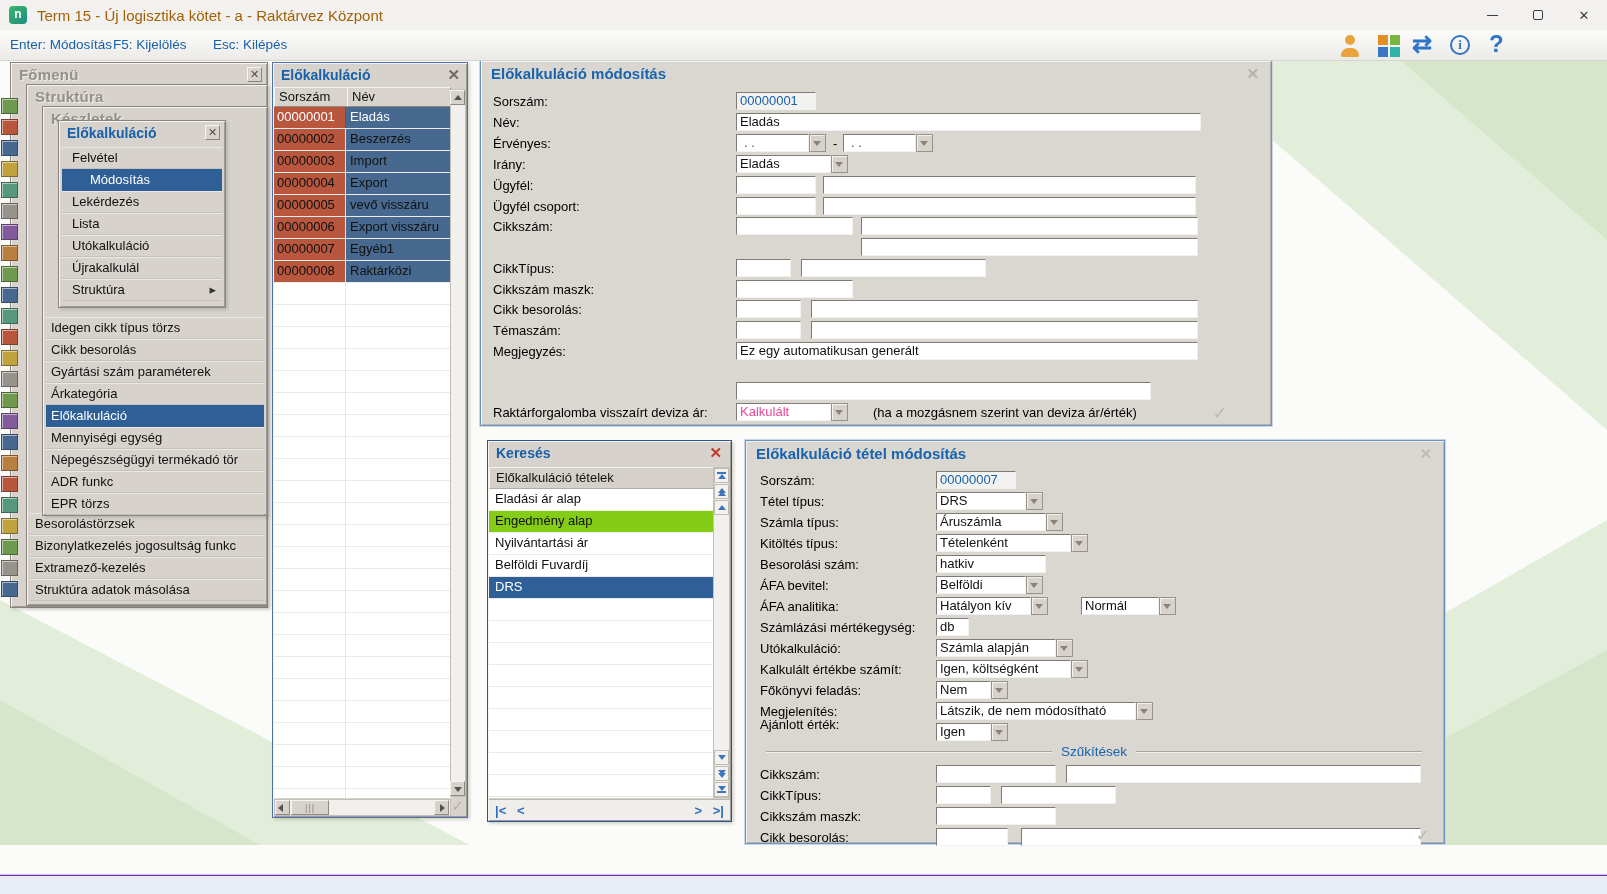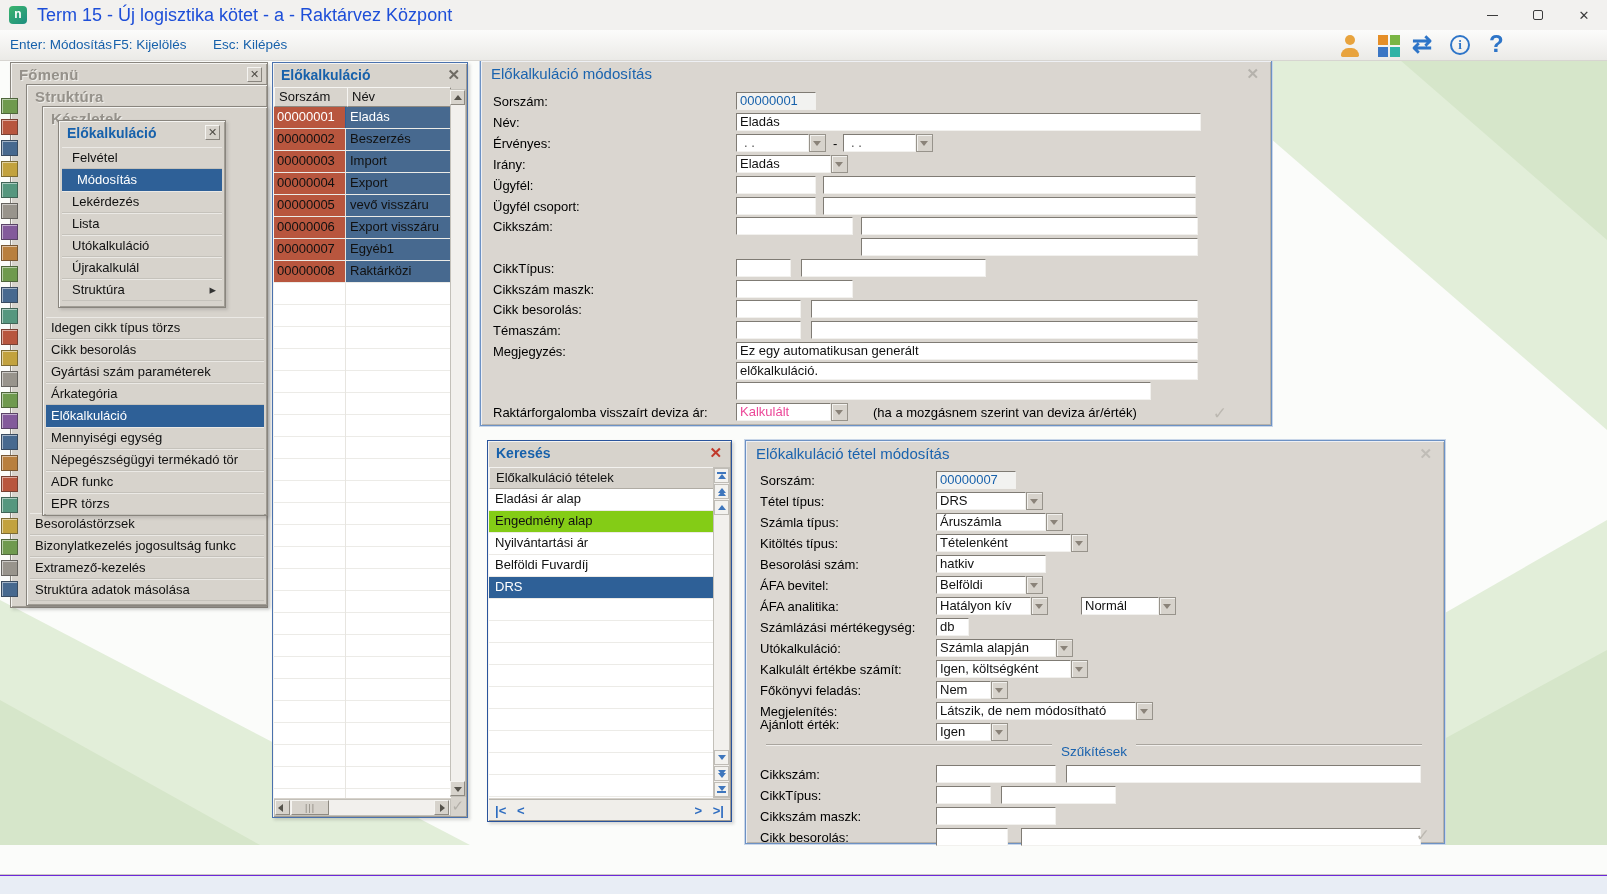--- a/index.html
+++ b/index.html
@@ -2,21 +2,21 @@
 <html><head>
 <meta charset="utf-8">
 <style>
 *{margin:0;padding:0;box-sizing:border-box}
 html,body{background:#9aa0a6}
 #stage{position:relative;width:1607px;height:894px;background:#fcfdfb;overflow:hidden;font-family:"Liberation Sans",sans-serif;font-size:13px;color:#111}
 #bgsvg{position:absolute;left:0;top:0}
 
 #titlebar{position:absolute;left:0;top:0;width:100%;height:30px;background:#f2f1ef;display:flex;align-items:center;z-index:10}
 #app-logo{width:18px;height:18px;margin-left:9px;border-radius:4px;background:linear-gradient(140deg,#3cb56d,#1d8e80);color:#fff;font-weight:700;font-size:12px;text-align:center;line-height:17px}
-#win-title{margin-left:10px;font-size:18px;color:#1d4ed8;white-space:nowrap}
+#win-title{margin-left:10px;font-size:15px;color:#a16207;white-space:nowrap}
 #cap-buttons{margin-left:auto;display:flex;height:30px}
 .cap{width:46px;height:30px;display:flex;align-items:center;justify-content:center;color:#3c3c3c;font-size:13px}
 .cap .bar{width:11px;height:1px;background:#3c3c3c}
 .cap .box{width:10px;height:10px;border:1px solid #3c3c3c;border-radius:2px}
 
 #toolbar{position:absolute;left:0;top:30px;width:100%;height:31px;background:linear-gradient(#fcfcfb,#ebeae7);border-bottom:1px solid #d7d5d1;z-index:9}
 .shortcut{position:absolute;top:7px;font-size:13.5px;color:#1761ab;white-space:nowrap}
 .tbicon{position:absolute;top:5px}
 .person{width:24px;height:22px;position:relative}
 .person::before{content:"";position:absolute;left:7px;top:0;width:10px;height:10px;border-radius:50%;background:#e8a33d}
@@ -42,23 +42,23 @@
 
 .lbl{position:absolute;white-space:nowrap;color:#000}
 .fld{position:absolute;height:18px;background:#fff;border:1px solid;border-color:#7f7b74 #f2f1ee #f2f1ee #7f7b74;padding:0 3px;line-height:16px;white-space:nowrap;overflow:hidden}
 .fld.ro{background:#f2f2f0;color:#1761ab}
 .fld.blue{color:#ec4899}
 .fld.dim{color:#555;padding-left:7px}
 .arr{position:absolute;width:17px;height:18px;background:#d7d3cc;border:1px solid #97938b;box-shadow:inset 1px 1px 0 #f2f1ee}
 .arr::after{content:"";position:absolute;left:3px;top:6px;border:4px solid transparent;border-top:5px solid #8a8379}
 
 .panel{position:absolute;background:#dad6d0;border:1px solid #6d92c4;box-shadow:inset 1px 1px 0 #eef0f4,inset -1px -1px 0 #b6b2ab,0 0 0 1px #c9d6e8}
-.ptitle{position:absolute;left:10px;top:4px;font-size:15px;font-weight:400;color:#1a63ae;white-space:nowrap}
+.ptitle{position:absolute;left:10px;top:4px;font-size:15px;font-weight:700;color:#1a63ae;white-space:nowrap}
 .pcheck{position:absolute;font-size:17px;color:#bcb8b1}
-.szdiv{position:absolute;display:flex;align-items:flex-start}
+.szdiv{position:absolute;display:flex;align-items:center}
 .szline{flex:1;height:1px;background:#a9a59e;box-shadow:0 1px 0 #f1efec}
 .sztext{margin:0 9px;color:#1a63ae;font-size:13.5px}
 
 #listwin{position:absolute;left:272px;top:62px;width:196px;height:756px;background:#d7d3cc;border:1px solid #4a71ad;box-shadow:inset 1px 1px 0 #f5f4f1,inset -1px -1px 0 #a09c94,2px 2px 3px rgba(60,60,60,.2)}
 .hcell{position:absolute;height:20px;background:#d8d4cd;border:1px solid;border-color:#f6f5f2 #8e8a82 #8e8a82 #f6f5f2;padding:1px 0 0 4px}
 .lrow{height:22px;display:flex;border-bottom:1px solid #ecebe7;background:#a16207}
 .lrow .c1{width:72px;padding:2px 0 0 3px;border-right:1px solid #e7e5e0;overflow:hidden;white-space:nowrap}
 .lrow .c2{flex:1;padding:2px 0 0 4px;overflow:hidden;white-space:nowrap}
 .lrow.sel{background:#2e6097;color:#fff}
 .lrow.sel .c1{border-right-color:#2e6097}
@@ -198,21 +198,21 @@
       <div class="mi">ADR funkc</div>
       <div class="mi">EPR törzs</div>
     </div>
   </div>
 
   <div class="w3" style="left:58px;top:120px;width:168px;height:188px">
     <div class="wt-act">Előkalkuláció</div>
     <div class="wx" style="right:5px">✕</div>
     <div style="position:absolute;left:3px;right:3px;top:26px">
       <div class="mi" style="padding-left:10px">Felvétel</div>
-      <div class="mi sel" style="padding-left:15px">Módosítás</div>
+      <div class="mi sel" style="padding-left:28px">Módosítás</div>
       <div class="mi" style="padding-left:10px">Lekérdezés</div>
       <div class="mi" style="padding-left:10px">Lista</div>
       <div class="mi" style="padding-left:10px">Utókalkuláció</div>
       <div class="mi" style="padding-left:10px">Újrakalkulál</div>
       <div class="mi" style="padding-left:10px"><span>Struktúra</span><span class="sub-arr">▸</span></div>
     </div>
   </div>
 
   <div id="listwin">
     <div class="wt-act">Előkalkuláció</div>
@@ -308,21 +308,20 @@
     <span class="lbl" style="left:12px;top:241px">Cikk besorolás:</span>
     <div class="fld" style="left:255px;top:239px;width:65px"></div>
     <div class="fld" style="left:330px;top:239px;width:387px"></div>
 
     <span class="lbl" style="left:12px;top:262px">Témaszám:</span>
     <div class="fld" style="left:255px;top:260px;width:65px"></div>
     <div class="fld" style="left:330px;top:260px;width:387px"></div>
 
     <span class="lbl" style="left:12px;top:283px">Megjegyzés:</span>
     <div class="fld" style="left:255px;top:281px;width:462px">Ez egy automatikusan generált</div>
-    <div class="fld" style="left:255px;top:301px;width:462px">előkalkuláció.</div>
     <div class="fld" style="left:255px;top:321px;width:415px"></div>
 
     <span class="lbl" style="left:12px;top:344px">Raktárforgalomba visszaírt deviza ár:</span>
     <div class="fld blue" style="left:255px;top:342px;width:95px">Kalkulált</div>
     <div class="arr" style="left:350px;top:342px"></div>
     <span class="lbl" style="left:392px;top:344px">(ha a mozgásnem szerint van deviza ár/érték)</span>
 
     <div class="pcheck" style="right:44px;top:342px">✓</div>
   </div>
 

